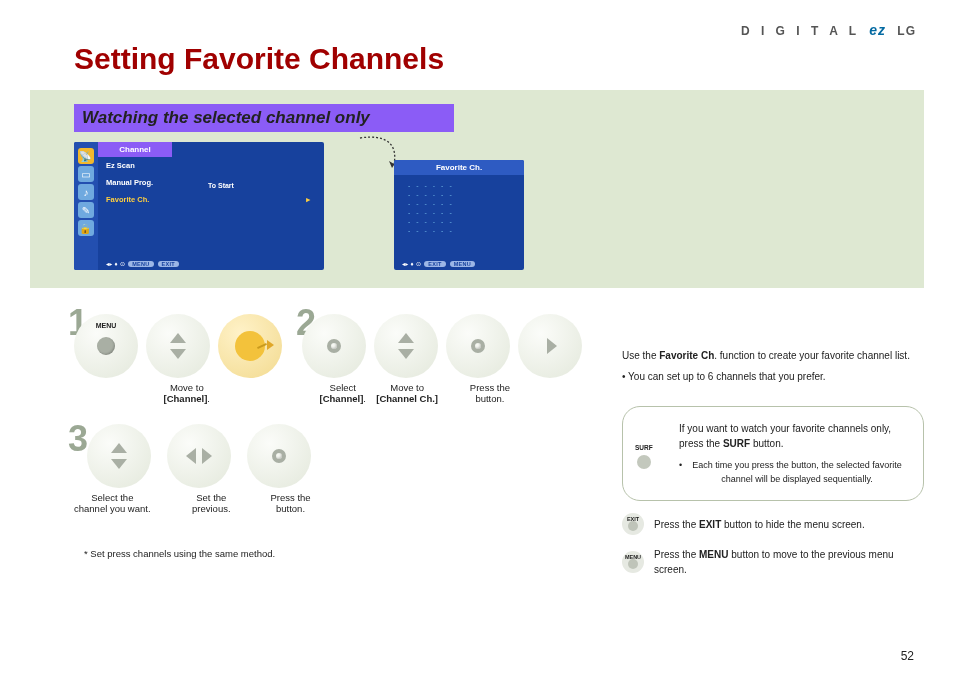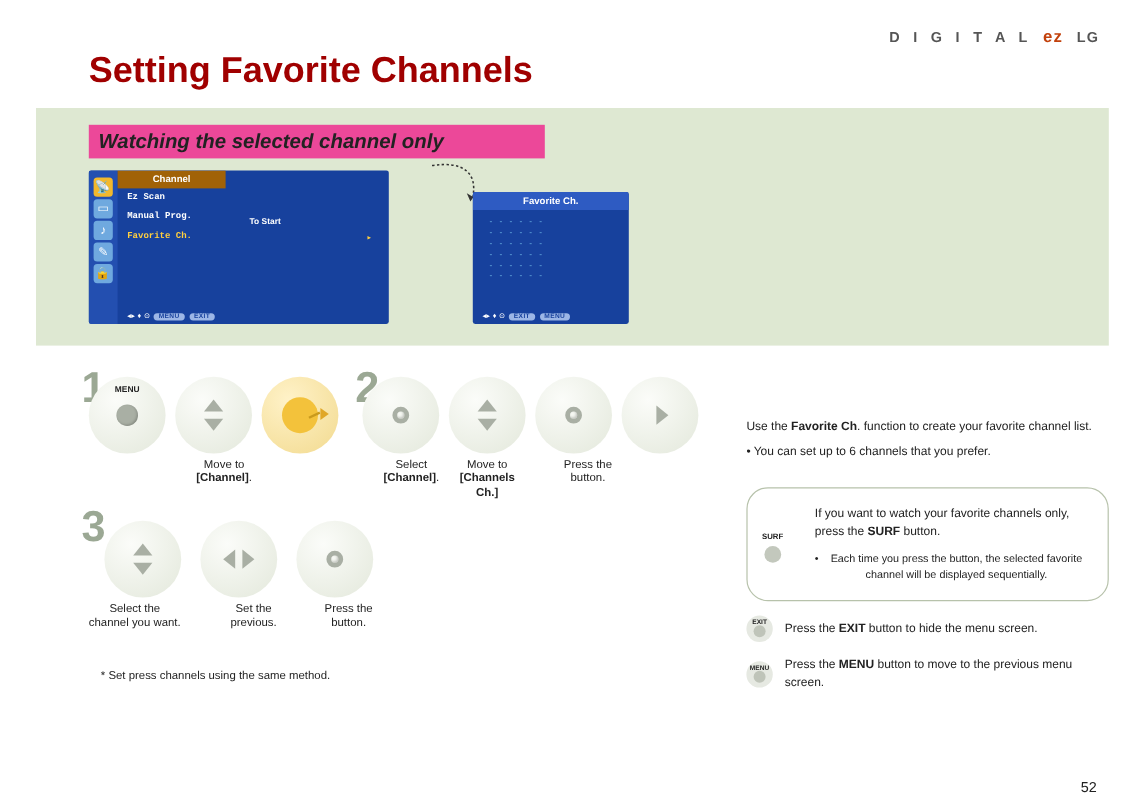--- a/index.html
+++ b/index.html
@@ -19,59 +19,59 @@
   }
   .brand {
     position: absolute;
     top: 22px;
     right: 38px;
     font-size: 12px;
     letter-spacing: 4px;
     color: #555;
     font-weight: bold;
   }
-  .brand .ez { letter-spacing: 1px; font-size: 14px; margin: 0 4px 0 2px; color:#c2410c;}
+  .brand .ez { font-style: italic; letter-spacing: 1px; font-size: 14px; margin: 0 4px 0 2px; color:#0369a1;}
   .brand .lg { letter-spacing: 1px; font-weight: 900; color:#555;}
   h1 {
     font-size: 30px;
     color: #a00000;
     font-weight: bold;
     margin: 24px 0 14px 44px;
   }
   .green-band {
     background: #dee8d2;
     padding: 14px 0 18px 44px;
   }
   .subheading {
     font-size: 17px;
     font-weight: bold;
     font-style: italic;
     color: #222;
-    background: #ec4899;
+    background: #8b5cf6;
     display: inline-block;
     padding: 4px 12px 4px 8px;
     width: 380px;
   }
   .screens { margin-top: 10px; display:flex; gap:70px; position:relative;}
   .tv-box {
     background: #17419d;
     border-radius: 2px;
     width: 250px;
     height: 128px;
     position: relative;
     color: #fff;
     font-size: 7px;
     overflow:hidden;
   }
   .tv-sidebar { width:24px; background:#234fb0; height:100%; float:left; padding-top:4px;}
   .tv-sidebar .ic { width:16px; height:16px; margin:2px auto; background:#6fa9df; border-radius:3px; display:flex; align-items:center; justify-content:center; font-size:10px;}
   .tv-sidebar .ic.sel{ background:#f2b82d;}
   .tv-main{ margin-left:24px; height:100%; position:relative;}
-  .tv-title{ background:#a16207; text-align:center; font-size:8px; font-weight:bold; padding:3px 0; width:90px;}
-  .tv-item{ padding:4px 8px; font-weight:bold; font-size:7.5px;font-family:Liberation Mono, monospace;}
+  .tv-title{ background:#8b5cf6; text-align:center; font-size:8px; font-weight:bold; padding:3px 0; width:74px;}
+  .tv-item{ padding:4px 8px; font-weight:bold; font-size:7.5px;}
   .tv-item.sel{ color:#ffcf3f;}
   .tv-right{ position:absolute; left:110px; top:40px; font-weight:bold;}
   .tv-footer{ position:absolute; bottom:3px; left:8px; font-size:6px; letter-spacing:0.3px;}
   .tv-footer .pill{ display:inline-block; background:#9cb6e6; color:#17419d; border-radius:6px; padding:0 4px; font-size:5.5px; font-weight:bold; margin:0 1px;}
   .tv-box.small{ width:130px; height:110px; margin-top:18px;}
   .tv-box.small .tv-main{margin-left:0;}
   .tv-box.small .tv-title{ width:100%; background:#2e5bc2;}
   .tv-dashes{ color:#6fb6e6; letter-spacing:2px; font-size:7px; padding:1px 14px;}
   .curve-arrow{ position:absolute; left:280px; top:-8px; width:56px; height:40px;}
   .lower{
@@ -241,21 +241,21 @@
           <div class="cap">
             <span>Select</span><br><b>[Channel]</b><span>.</span>
           </div>
         </div>
         <div class="col">
           <div class="rbtn">
             <div class="tri up"></div>
             <div class="tri down"></div>
           </div>
           <div class="cap">
-            <span>Move to</span><br><b>[Channels Ch.]</b>
+            <span>Move to</span><br><b>[Channel Ch.]</b>
           </div>
         </div>
         <div class="col">
           <div class="rbtn">
               <div class="dot ring"></div>
             </div>
           <div class="cap">
             <span>Press the</span><br><span>button.</span>
           </div>
         </div>

